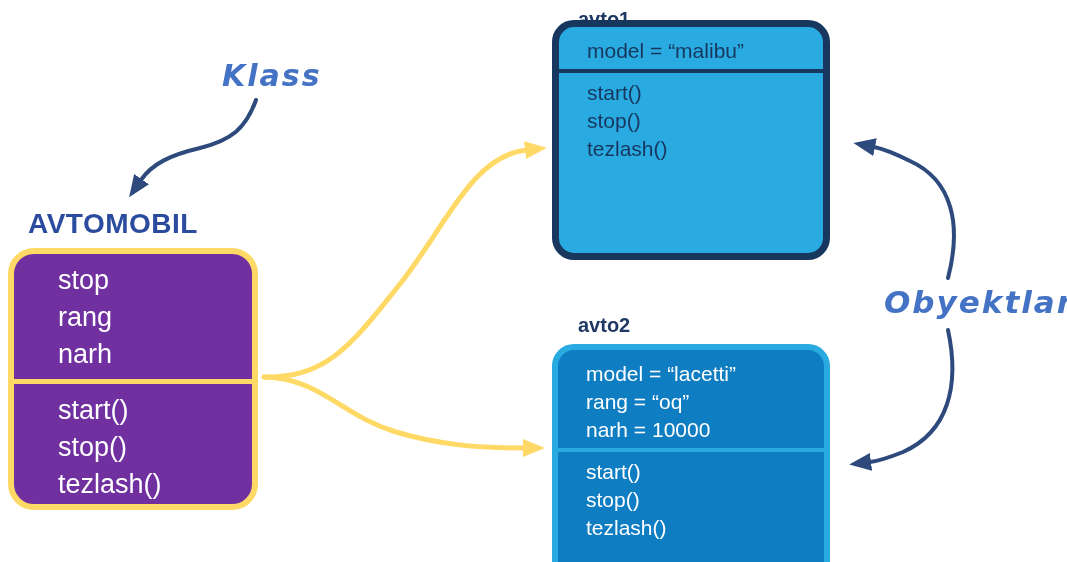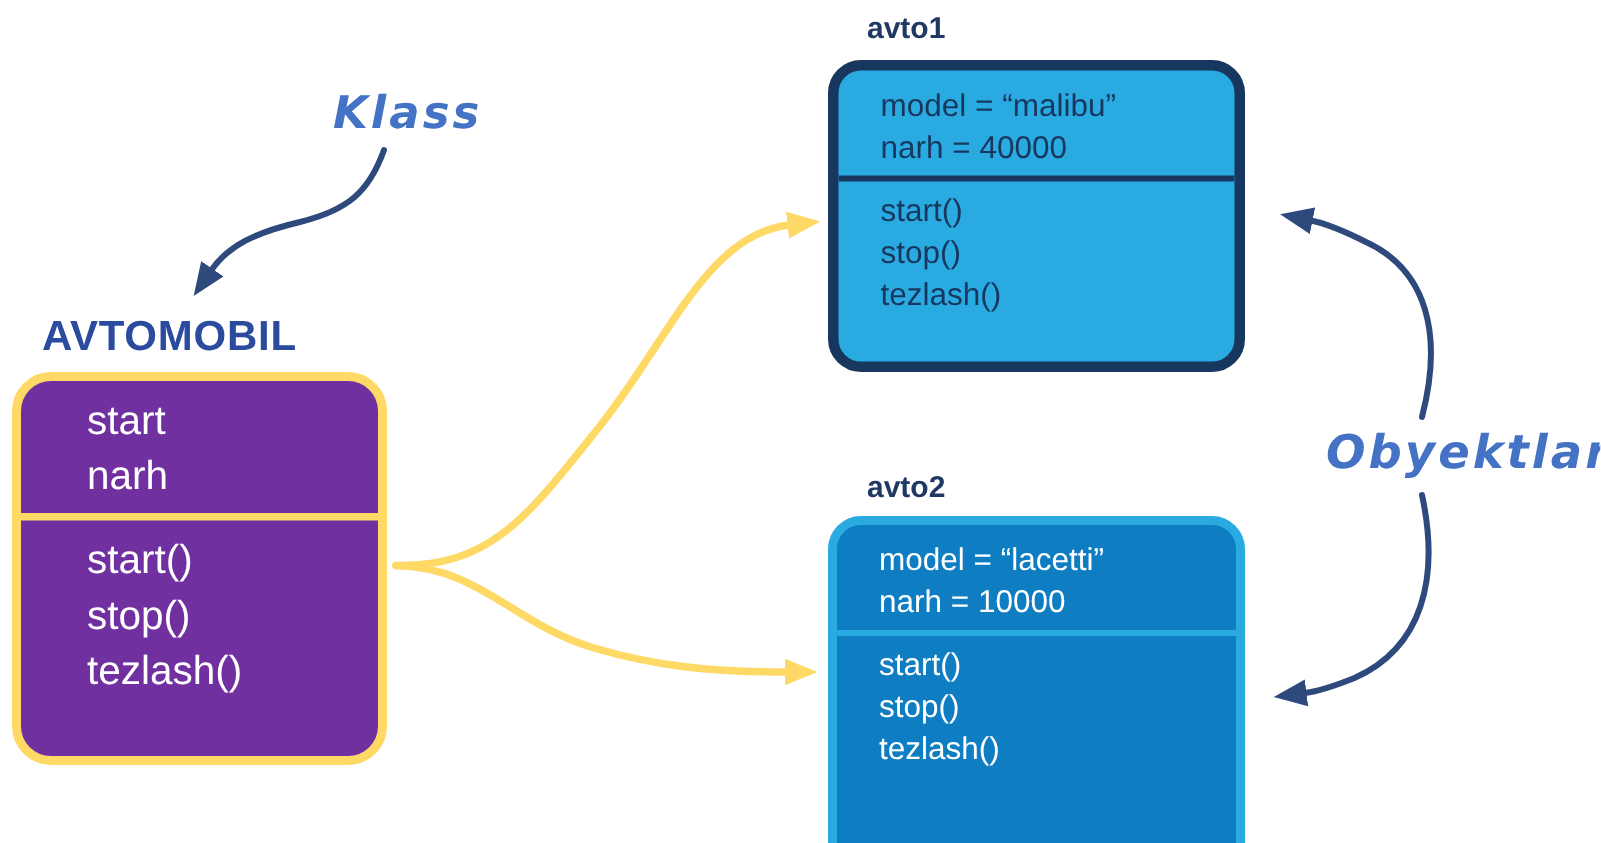--- a/index.html
+++ b/index.html
@@ -84,22 +84,22 @@
     border-radius: 22px;
     font-size: 21px;
     overflow: hidden;
   }
   .obj-box .section { padding: 10px 10px 4px 28px; }
   .obj-box .section.methods { padding-top: 6px; }
   .obj-box .line { line-height: 28px; }
 
   .avto1-box {
     left: 552px;
-    top: 40px;
-    height: 208px;
+    top: 20px;
+    height: 240px;
     background: var(--avto1-fill);
     border: 7px solid var(--avto1-border);
     color: var(--avto1-text);
   }
   .avto1-box .divider { height: 4px; background: var(--avto1-border); }
 
   .avto2-box {
     left: 552px;
     top: 344px;
     height: 256px;
@@ -130,49 +130,50 @@
     <path class="arrow-navy" d="M 948 330 C 960 386, 948 432, 903 452 C 888 458, 878 461, 870 462" marker-end="url(#ah-navy)"></path>
   </svg>
 
   <div class="handwritten klass-label">Klass</div>
   <div class="handwritten obyektlar-label">Obyektlar</div>
 
   <div class="class-title">AVTOMOBIL</div>
 
   <div class="class-box">
     <div class="section attrs">
-      <div class="line">start</div>
+      <div class="line">stop</div>
+      <div class="line">rang</div>
       <div class="line">narh</div>
     </div>
     <div class="divider"></div>
     <div class="section methods">
       <div class="line">start()</div>
       <div class="line">stop()</div>
       <div class="line">tezlash()</div>
     </div>
   </div>
 
   <div class="obj-label avto1-label">avto1</div>
   <div class="obj-box avto1-box">
     <div class="section attrs">
       <div class="line">model = “malibu”</div>
-      <div class="line">narh = 40000</div>
     </div>
     <div class="divider"></div>
     <div class="section methods">
       <div class="line">start()</div>
       <div class="line">stop()</div>
       <div class="line">tezlash()</div>
     </div>
   </div>
 
   <div class="obj-label avto2-label">avto2</div>
   <div class="obj-box avto2-box">
     <div class="section attrs">
       <div class="line">model = “lacetti”</div>
+      <div class="line">rang = “oq”</div>
       <div class="line">narh = 10000</div>
     </div>
     <div class="divider"></div>
     <div class="section methods">
       <div class="line">start()</div>
       <div class="line">stop()</div>
       <div class="line">tezlash()</div>
     </div>
   </div>
 

